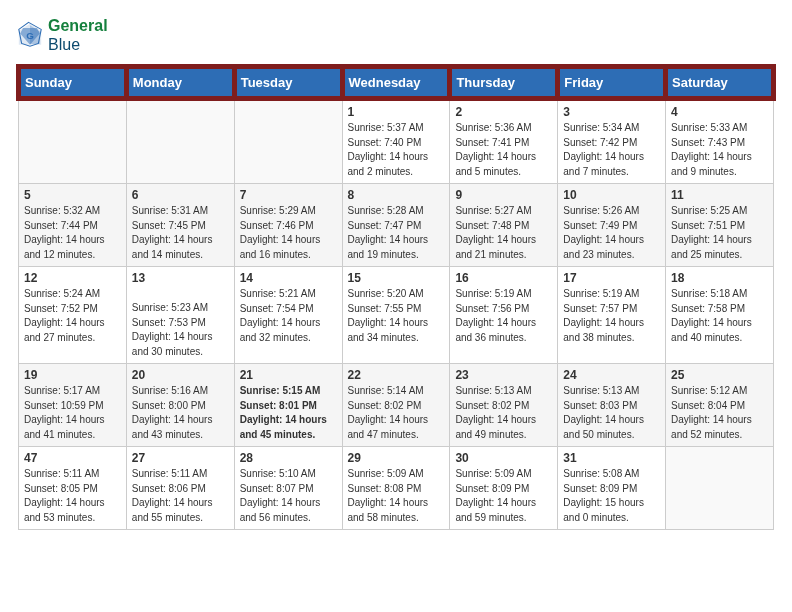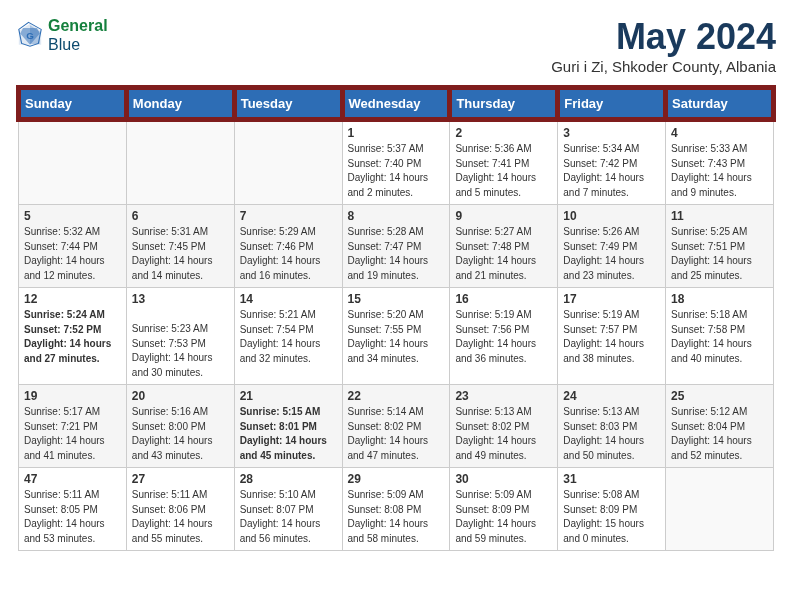--- a/index.html
+++ b/index.html
@@ -91,24 +91,20 @@
       <polygon points="20,6 34,15 34,33 20,33" fill="#2d6db5" opacity="0.3"></polygon>
       <polygon points="14,10 30,10 34,18 20,34 6,18 10,10" fill="#2d6db5" opacity="0.5"></polygon>
       <polygon points="18,2 36,12 32,32 20,36 8,32 4,12" fill="none" stroke="#2d6db5" stroke-width="1.5"></polygon>
       <text x="20" y="26" text-anchor="middle" font-size="14" font-weight="bold" fill="#2d6db5">G</text>
     </svg>
     <div>
       <div style="font-size:16px;font-weight:bold;color:#15803d;line-height:1.2;">General</div>
       <div style="font-size:16px;font-weight:normal;color:#0c4a6e;line-height:1.2;">Blue</div>
     </div>
   </div>
-  <div class="title-block">
-    <div class="month-title">May 2024</div>
-    <div class="location">Guri i Zi, Shkoder County, Albania</div>
-  </div>
 </div>
 
 <table class="calendar">
   <thead>
     <tr>
     <th>Sunday</th>
         <th>Monday</th>
         <th>Tuesday</th>
         <th>Wednesday</th>
         <th>Thursday</th>
@@ -197,21 +193,21 @@
           <span class="day-num">11</span>
           <div class="day-info" style="white-space: pre-line;">Sunrise: 5:25 AM
 Sunset: 7:51 PM
 Daylight: 14 hours
 and 25 minutes.</div>
         </td>
       </tr>
       <tr>
         <td>
           <span class="day-num">12</span>
-          <div class="day-info" style="white-space: pre-line; font-weight: bold;">Sunrise: 5:24 AM
+          <div class="day-info" style="white-space: pre-line;">Sunrise: 5:24 AM
 Sunset: 7:52 PM
 Daylight: 14 hours
 and 27 minutes.</div>
         </td>
         <td>
           <span class="day-num">13</span>
           <div class="day-info" style="white-space: pre-line; margin-top: 16px;">Sunrise: 5:23 AM
 Sunset: 7:53 PM
 Daylight: 14 hours
 and 30 minutes.</div>
@@ -249,21 +245,21 @@
           <div class="day-info" style="white-space: pre-line;">Sunrise: 5:18 AM
 Sunset: 7:58 PM
 Daylight: 14 hours
 and 40 minutes.</div>
         </td>
       </tr>
       <tr>
         <td>
           <span class="day-num">19</span>
           <div class="day-info" style="white-space: pre-line;">Sunrise: 5:17 AM
-Sunset: 7:21 PM
+Sunset: 10:59 PM
 Daylight: 14 hours
 and 41 minutes.</div>
         </td>
         <td>
           <span class="day-num">20</span>
           <div class="day-info" style="white-space: pre-line;">Sunrise: 5:16 AM
 Sunset: 8:00 PM
 Daylight: 14 hours
 and 43 minutes.</div>
         </td>

